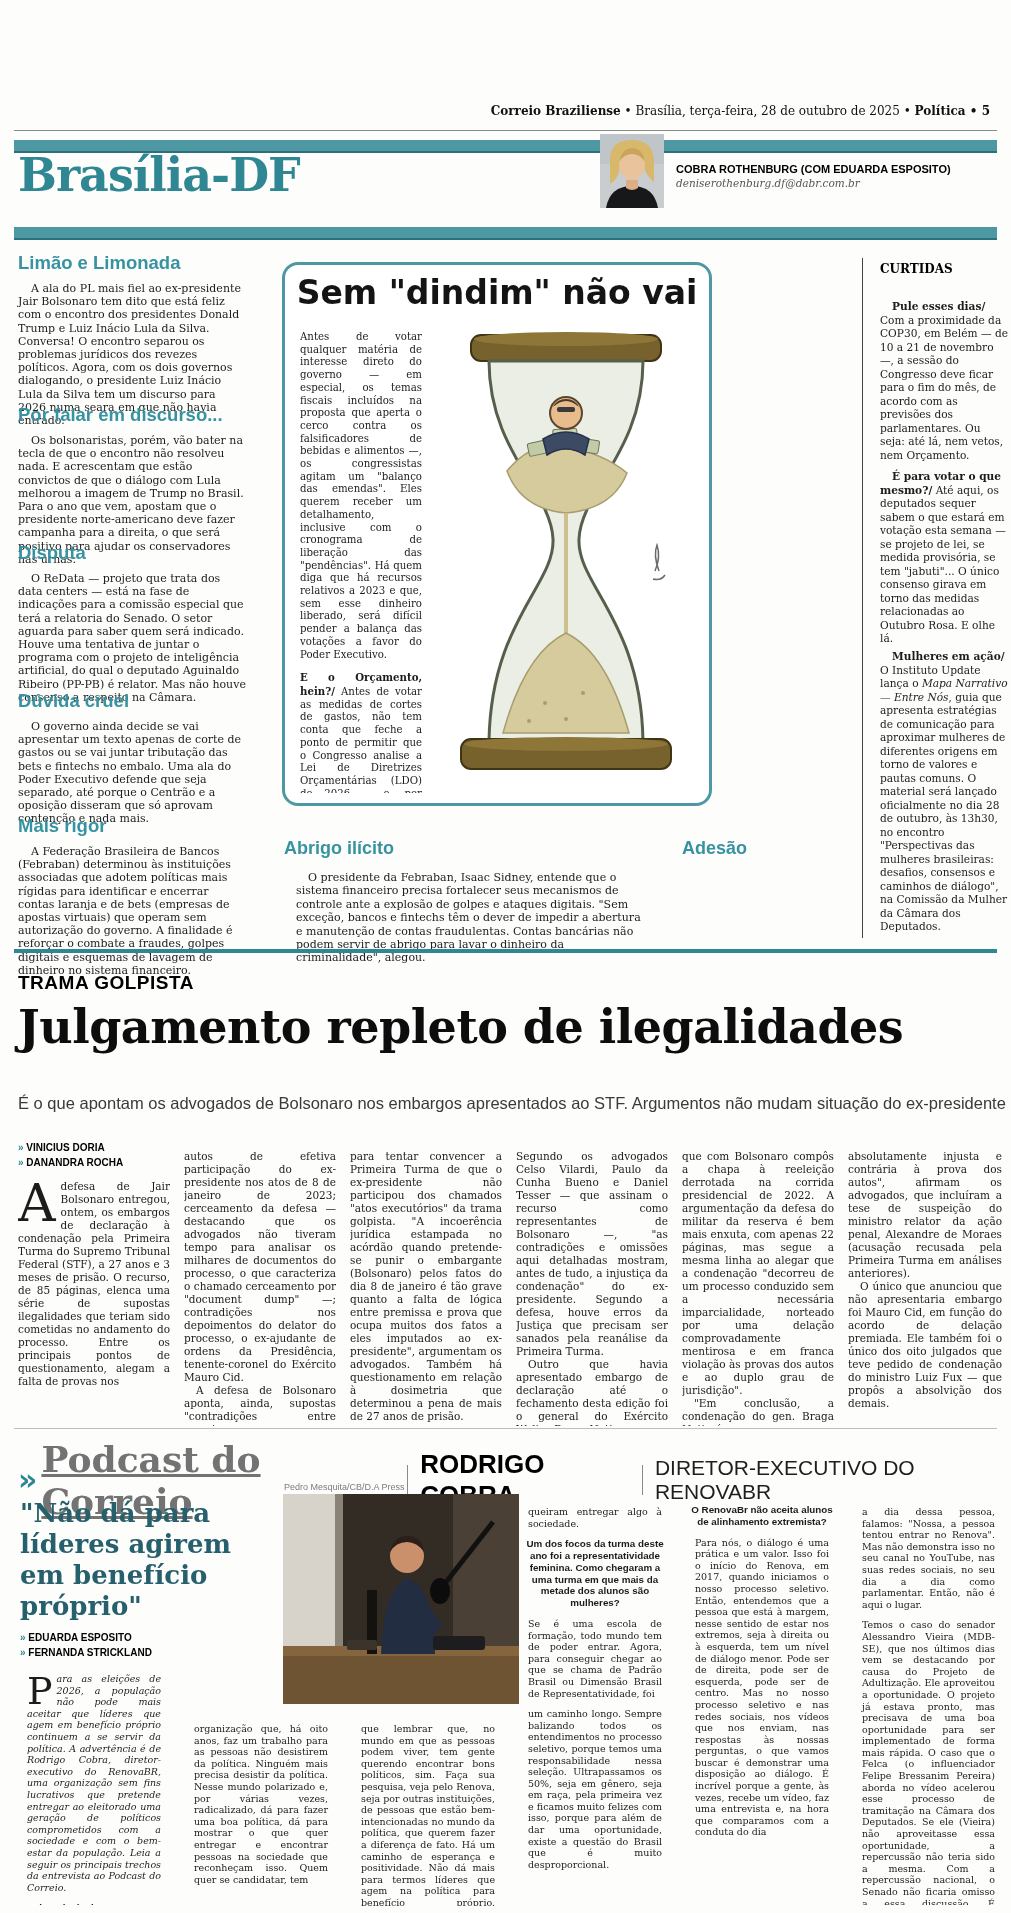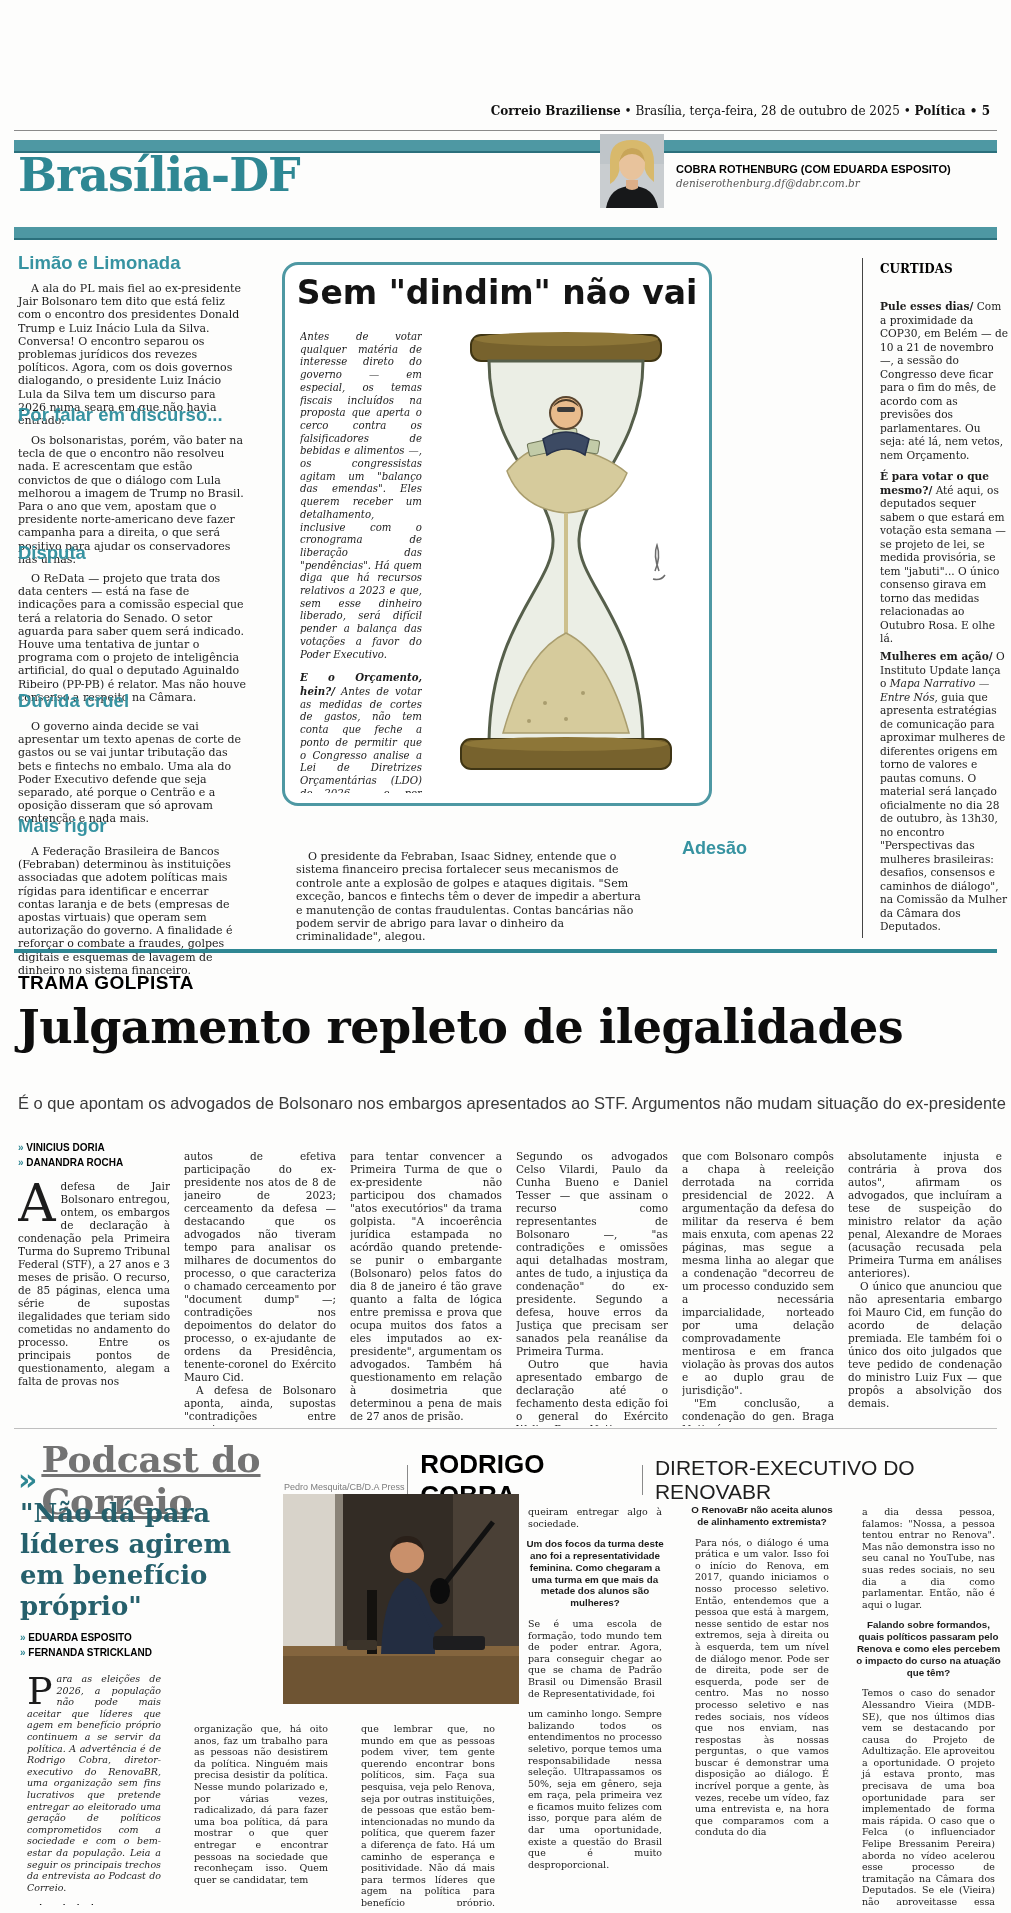--- a/index.html
+++ b/index.html
@@ -25,36 +25,36 @@
            font-size:18.5px;color:#3793a1;}
   .note p{margin:0;font-size:11px;line-height:13.2px;text-indent:13px;}
   .ns1{top:252px;} .ns2{top:404px;} .ns3{top:542px;} .ns4{top:690px;} .ns5{top:815px;}
   
   .fbox{top:262px;left:282px;width:424px;height:538px;border:3px solid #4e98a3;border-radius:16px;
         background:#fff;overflow:hidden;}
   .fbox-headline{position:absolute;top:8px;left:0;width:100%;text-align:center;
         font-family:"DejaVu Sans",sans-serif;font-weight:700;font-size:33px;color:#141414;}
   .fbox-text{position:absolute;top:66px;left:15px;width:122px;height:462px;overflow:hidden;
         font-size:10.2px;line-height:12.7px;text-align:justify;}
-  .fbox-text p{margin:0 0 0 0;font-style:italic;}
+  .fbox-text p{margin:0 0 0 0;}
   .fbox-text .p2{margin-top:10px;}
   .fbox-text b{font-family:"DejaVu Serif",serif;}
   .fbox-cartoon{position:absolute;top:56px;left:148px;width:262px;height:470px;}
   
   .febra-left{top:838px;left:284px;width:372px;}
   .febra-right{top:838px;left:682px;width:166px;}
   .febra h3, .febra-left h3, .febra-right h3{margin:0 0 8px 0;font-family:"Liberation Sans",sans-serif;
         font-weight:700;font-size:18px;color:#3793a1;}
   .febra-left p,.febra-right p{margin:12px;font-size:11px;line-height:13.4px;text-indent:12px;}
   
   .curt-rule{top:258px;left:862px;width:1px;height:680px;background:#444;}
   .curtidas{left:880px;width:128px;}
   .curt-title{top:262px;font-size:12px;font-weight:700;color:#000;}
   .curt-item{font-size:10.6px;line-height:13.5px;}
-  .curt-item b{font-weight:700;}
+  .curt-item b{font-weight:700;margin-left:12px;}
   .ci1{top:300px;} .ci2{top:470px;} .ci3{top:650px;height:288px;overflow:hidden;}
   .ital{font-style:italic;}
   
   .mid-rule{top:949px;left:14px;width:983px;height:4px;background:#2f8793;}
   .kicker{top:972px;left:18px;font-family:"Liberation Sans",sans-serif;font-weight:700;
           font-size:19px;letter-spacing:.5px;color:#000;}
   .headline{top:1000px;left:18px;width:990px;font-family:"DejaVu Serif",serif;font-weight:700;
           font-size:46px;letter-spacing:-.5px;color:#0d0d0d;}
   .subhead{top:1094px;left:18px;width:992px;font-family:"Liberation Sans",sans-serif;
           font-size:16.5px;color:#3a3a3a;}
@@ -177,20 +177,21 @@
 
       <rect x="28" y="418" width="210" height="30" rx="10" fill="#77622d" stroke="#3f3514" stroke-width="2"></rect>
       <ellipse cx="133" cy="423" rx="102" ry="7" fill="#8d7638"></ellipse>
 
       <path d="M222,250 q6,-14 2,-26 q-4,10 2,26 M220,258 q8,2 12,-4" stroke="#6b6b6b" stroke-width="1.5" fill="none"></path>
     </svg>
   </div>
 </div>
 
 <div class="abs febra-left">
+  <h3>Abrigo ilícito</h3>
   <p>O presidente da Febraban, Isaac Sidney, entende que o sistema financeiro precisa fortalecer seus mecanismos de controle ante a explosão de golpes e ataques digitais. "Sem exceção, bancos e fintechs têm o dever de impedir a abertura e manutenção de contas fraudulentas. Contas bancárias não podem servir de abrigo para lavar o dinheiro da criminalidade", alegou.</p>
 </div>
 <div class="abs febra-right">
   <h3>Adesão</h3>
 </div>
 
 <div class="abs curt-rule"></div>
 <div class="abs curtidas curt-title">CURTIDAS</div>
 <div class="abs curtidas curt-item ci1">
   <b>Pule esses dias/</b>
@@ -292,15 +293,14 @@
   <p class="q">Um dos focos da turma deste ano foi a representatividade feminina. Como chegaram a uma turma em que mais da metade dos alunos são mulheres?</p>
   <p>Se é uma escola de formação, todo mundo tem de poder entrar. Agora, para conseguir chegar ao que se chama de Padrão Brasil ou Dimensão Brasil de Representatividade, foi</p>
   <p>um caminho longo. Sempre balizando todos os entendimentos no processo seletivo, porque temos uma responsabilidade nessa seleção. Ultrapassamos os 50%, seja em gênero, seja em raça, pela primeira vez e ficamos muito felizes com isso, porque para além de dar uma oportunidade, existe a questão do Brasil que é muito desproporcional.</p>
 </div>
 <div class="abs int-col ic5">
   <p class="q">O RenovaBr não aceita alunos de alinhamento extremista?</p>
   <p>Para nós, o diálogo é uma prática e um valor. Isso foi o início do Renova, em 2017, quando iniciamos o nosso processo seletivo. Então, entendemos que a pessoa que está à margem, nesse sentido de estar nos extremos, seja à direita ou à esquerda, tem um nível de diálogo menor. Pode ser de direita, pode ser de esquerda, pode ser de centro. Mas no nosso processo seletivo e nas redes sociais, nos vídeos que nos enviam, nas respostas às nossas perguntas, o que vamos buscar é demonstrar uma disposição ao diálogo. É incrível porque a gente, às vezes, recebe um vídeo, faz uma entrevista e, na hora que comparamos com a conduta do dia</p>
 </div>
 <div class="abs int-col ic6">
   <p>a dia dessa pessoa, falamos: "Nossa, a pessoa tentou entrar no Renova". Mas não demonstra isso no seu canal no YouTube, nas suas redes sociais, no seu dia a dia como parlamentar. Então, não é aqui o lugar.</p>
-  <p class="q">Falando sobre formandos, quais políticos passaram pelo Renova e como eles percebem o impacto do curso na atuação que têm?</p>
   <p>Temos o caso do senador Alessandro Vieira (MDB-SE), que nos últimos dias vem se destacando por causa do Projeto de Adultização. Ele aproveitou a oportunidade. O projeto já estava pronto, mas precisava de uma boa oportunidade para ser implementado de forma mais rápida. O caso que o Felca (o influenciador Felipe Bressanim Pereira) aborda no vídeo acelerou esse processo de tramitação na Câmara dos Deputados. Se ele (Vieira) não aproveitasse essa oportunidade, a repercussão não teria sido a mesma. Com a repercussão nacional, o Senado não ficaria omisso a essa discussão. É entender a dinâmica da população, da sociedade. É algo muito importante para quem toca grandes projetos.</p>
 </div>
 
 </body></html>

